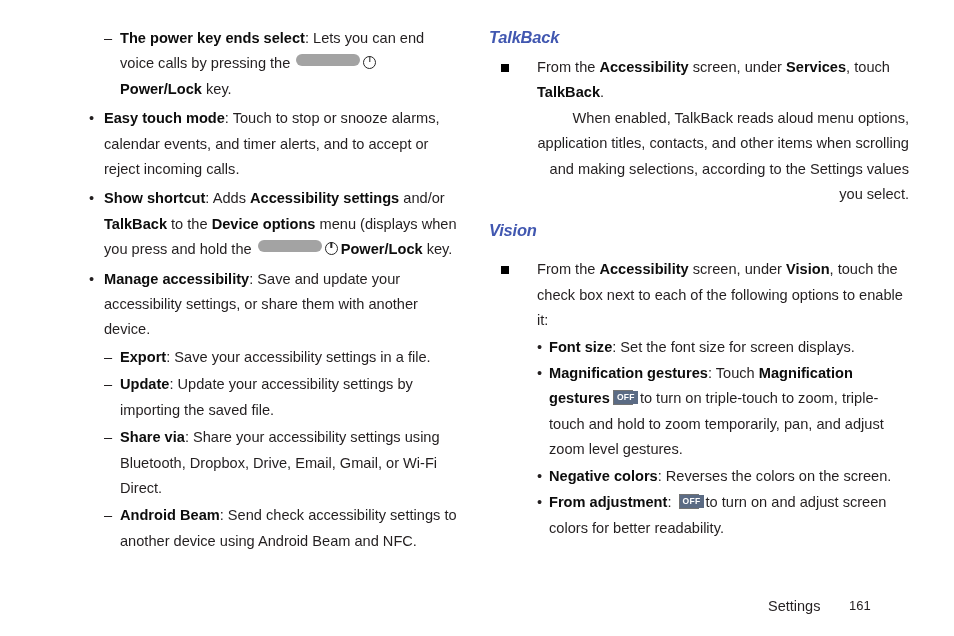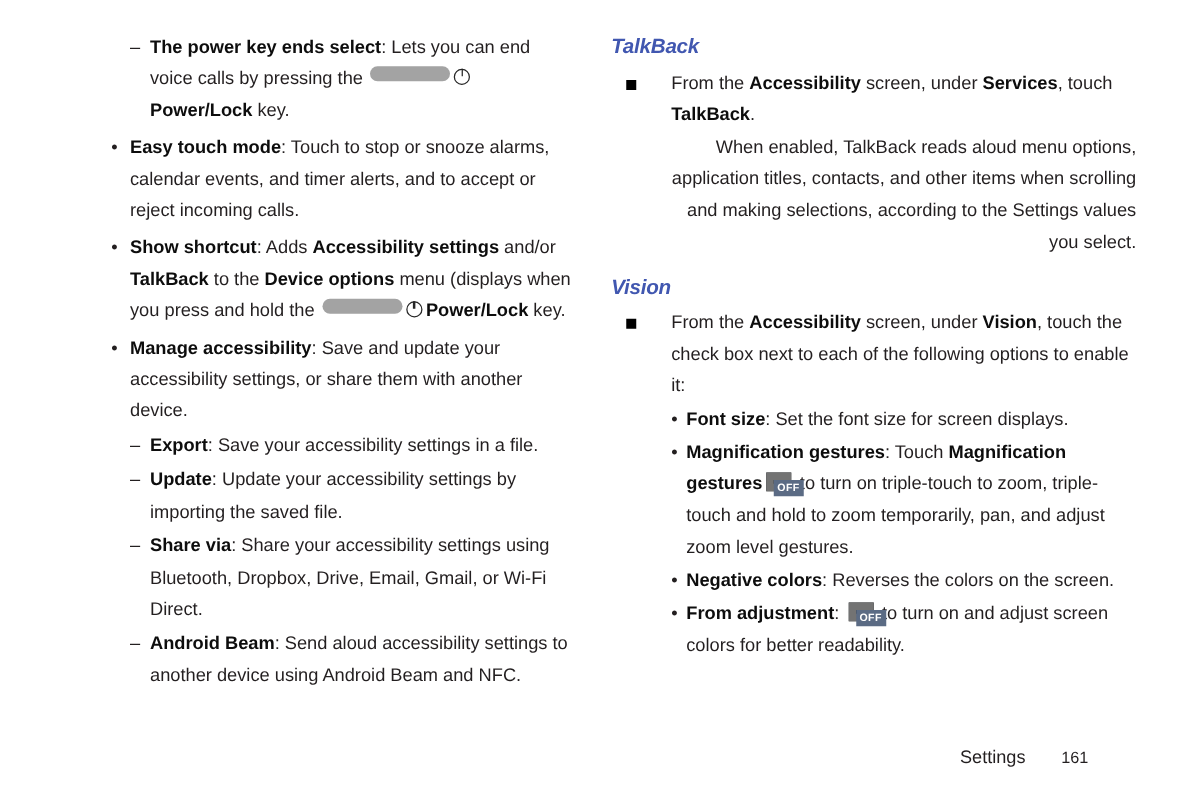--- a/index.html
+++ b/index.html
@@ -137,21 +137,21 @@
     height: 6px;
     background: #262626;
   }
   .toggle {
     display: inline-block;
     vertical-align: -2px;
     width: 20px;
     height: 15px;
     margin: 0 3px;
     background: #111418;
-    border: 6px solid #737373;
+    border: 1px solid #737373;
     position: relative;
     box-sizing: border-box;
     text-decoration: underline;
   }
   .toggle > .knob {
     position: absolute;
     left: 0; top: 0;
     width: 24px;
     height: 13px;
     background: #5b6b84;
@@ -223,39 +223,39 @@
       <b>Update</b><span>: Update your accessibility settings by importing the saved file.</span>
     </div>
 
     <div class="blk lvl2" style="margin-top:2px;">
       <span class="mk">–</span>
       <b>Share via</b><span>: Share your accessibility settings using Bluetooth, Dropbox, Drive, Email, Gmail, or Wi-Fi Direct.</span>
     </div>
 
     <div class="blk lvl2" style="margin-top:2px;">
       <span class="mk">–</span>
-      <b>Android Beam</b><span>: Send aloud accessibility settings to another device using Android Beam and NFC.</span>
+      <b>Android Beam</b><span>: Send check accessibility settings to another device using Android Beam and NFC.</span>
     </div>
 
   </div>
 
   <div class="col col-right">
 
     <div class="hd" style="margin-top:0px;">TalkBack</div>
 
     <div class="blk sq" style="margin-top:7px;">
       <span class="mk"></span>
       <span>From the </span><b>Accessibility</b><span> screen, under </span><b>Services</b><span>, touch </span><b>TalkBack</b><span>.</span>
     </div>
 
     <div class="blk sq-cont" style="margin-top:0px;text-align:right;">When enabled, TalkBack reads aloud menu options, application titles, contacts, and other items when scrolling and making selections, according to the Settings values you select.</div>
 
     <div class="hd" style="margin-top:12px;">Vision</div>
 
-    <div class="blk sq" style="margin-top:5px;">
+    <div class="blk sq" style="margin-top:16px;">
       <span class="mk"></span>
       <span>From the </span><b>Accessibility</b><span> screen, under </span><b>Vision</b><span>, touch the check box next to each of the following options to enable it:</span>
     </div>
 
     <div class="blk rb" style="margin-top:1px;">
       <span class="mk">•</span>
       <b>Font size</b><span>: Set the font size for screen displays.</span>
     </div>
 
     <div class="blk rb" style="margin-top:1px;">

